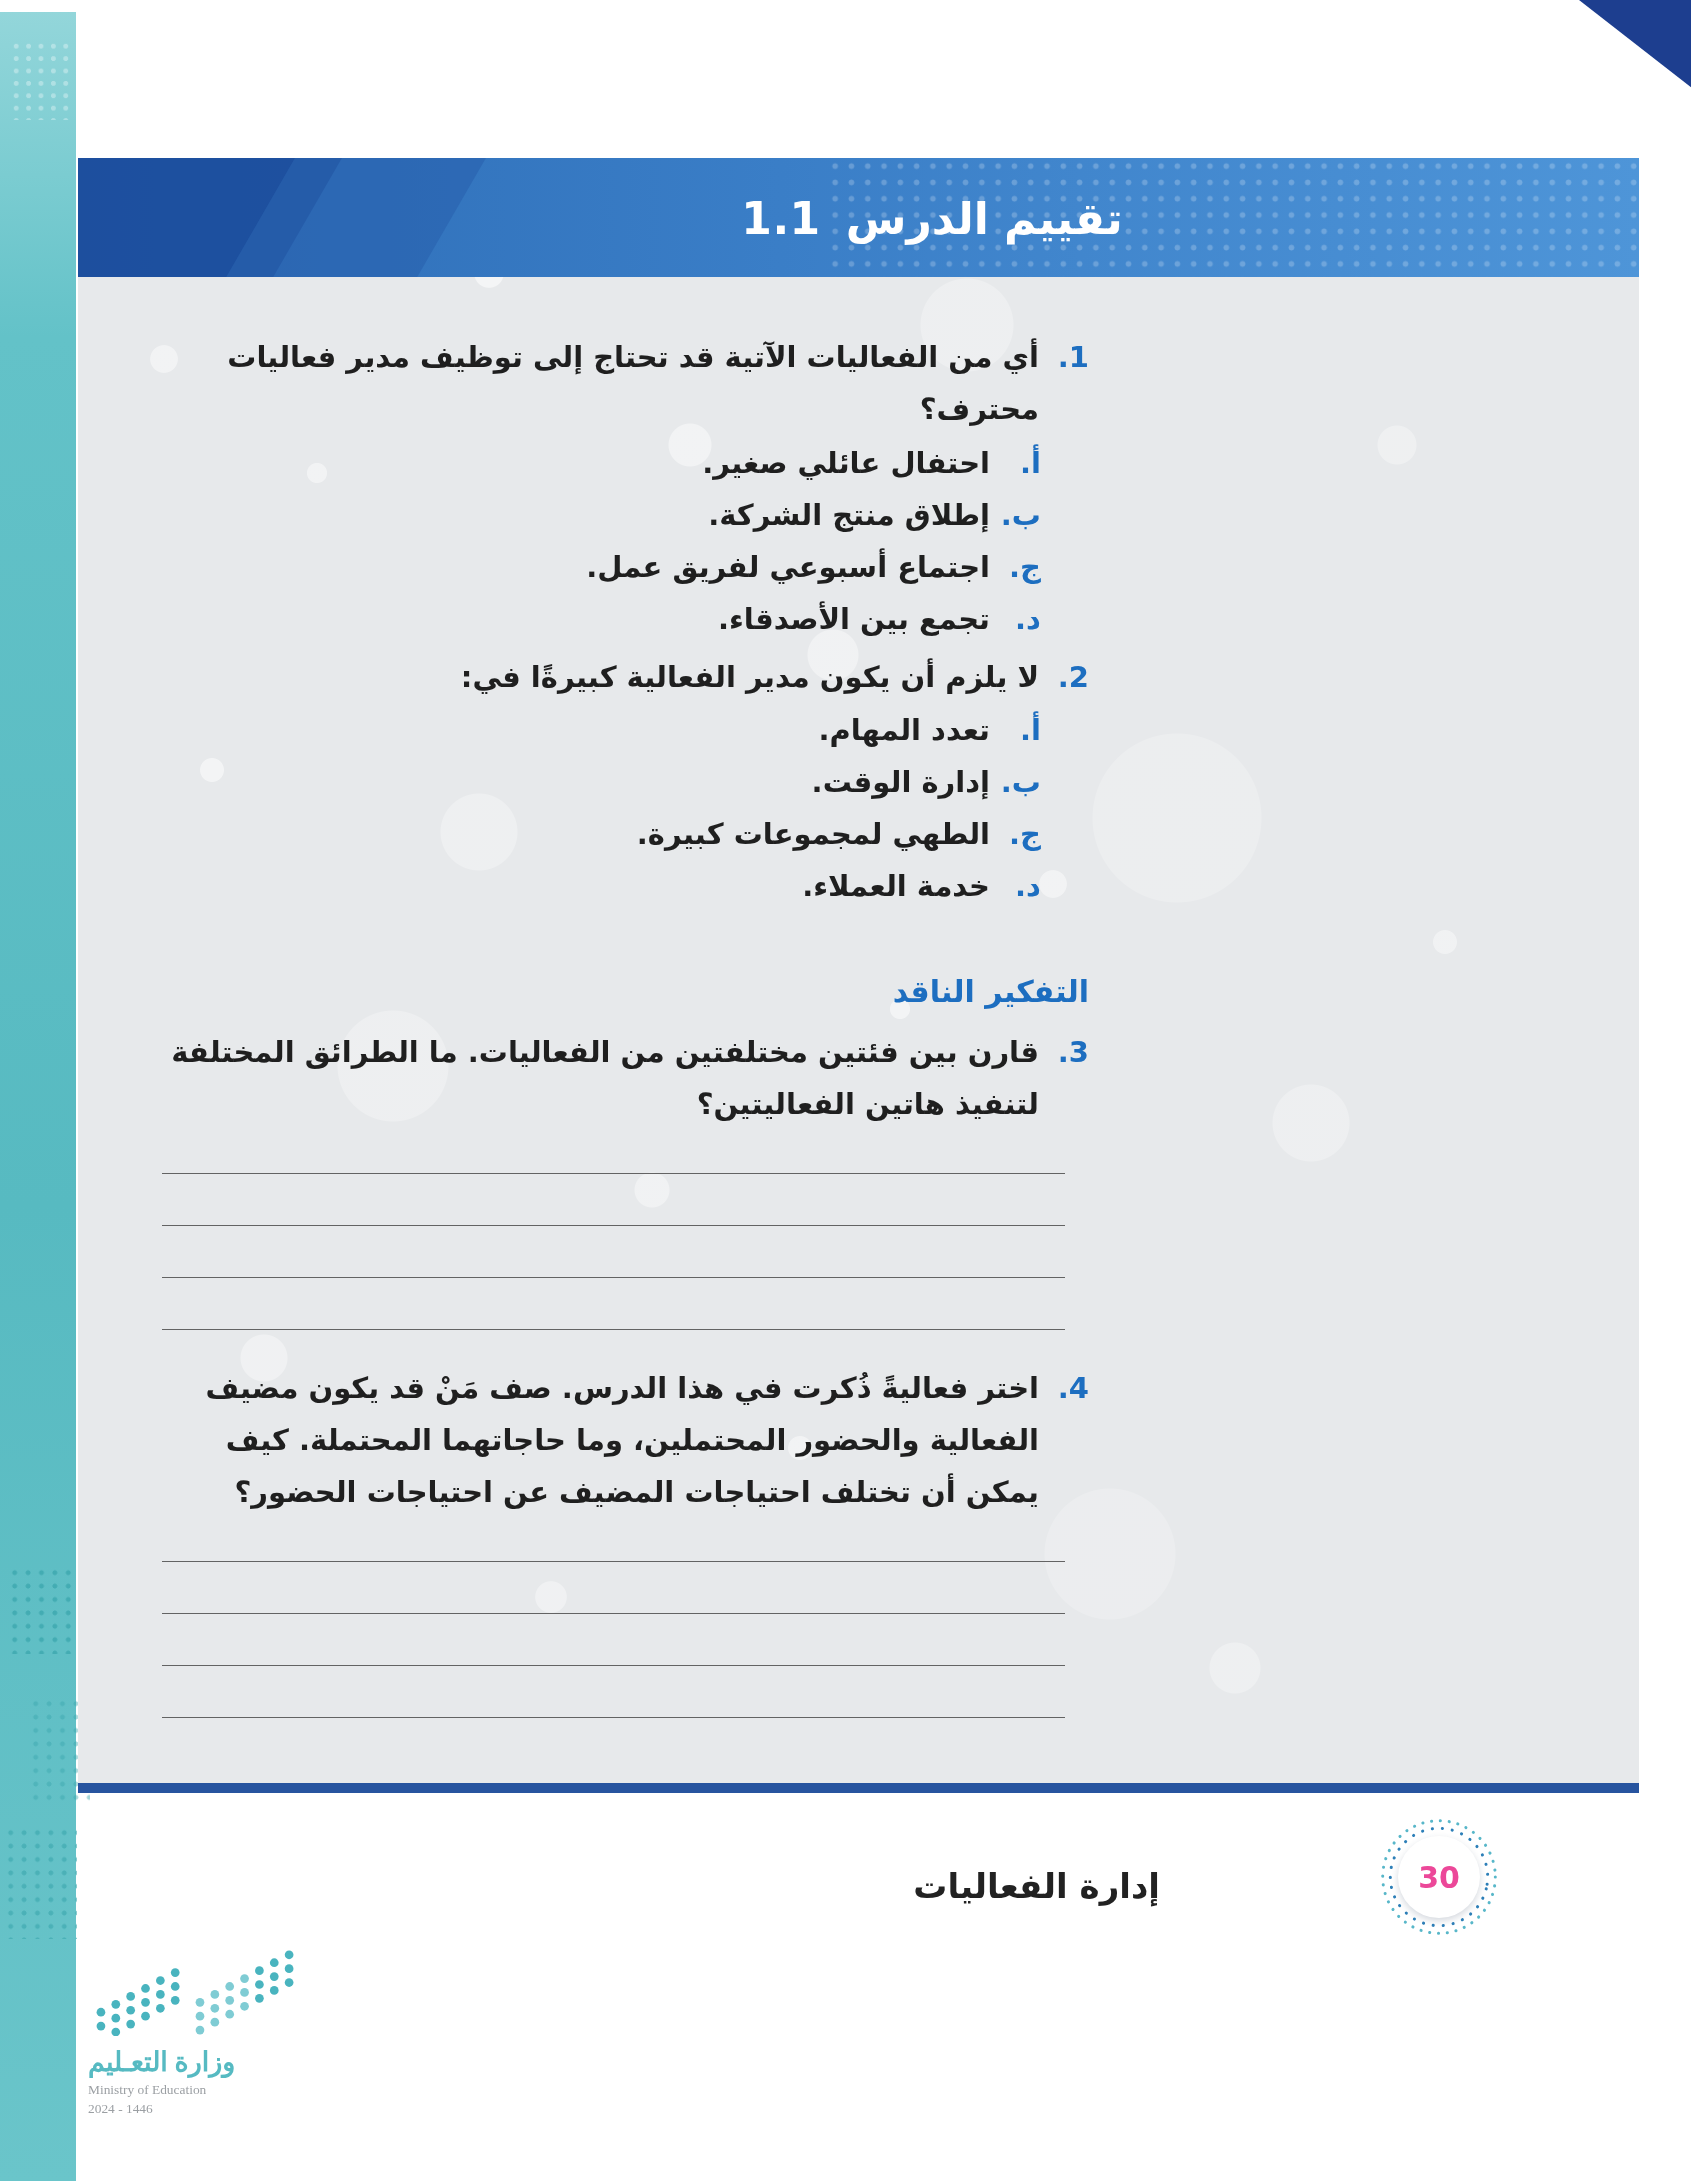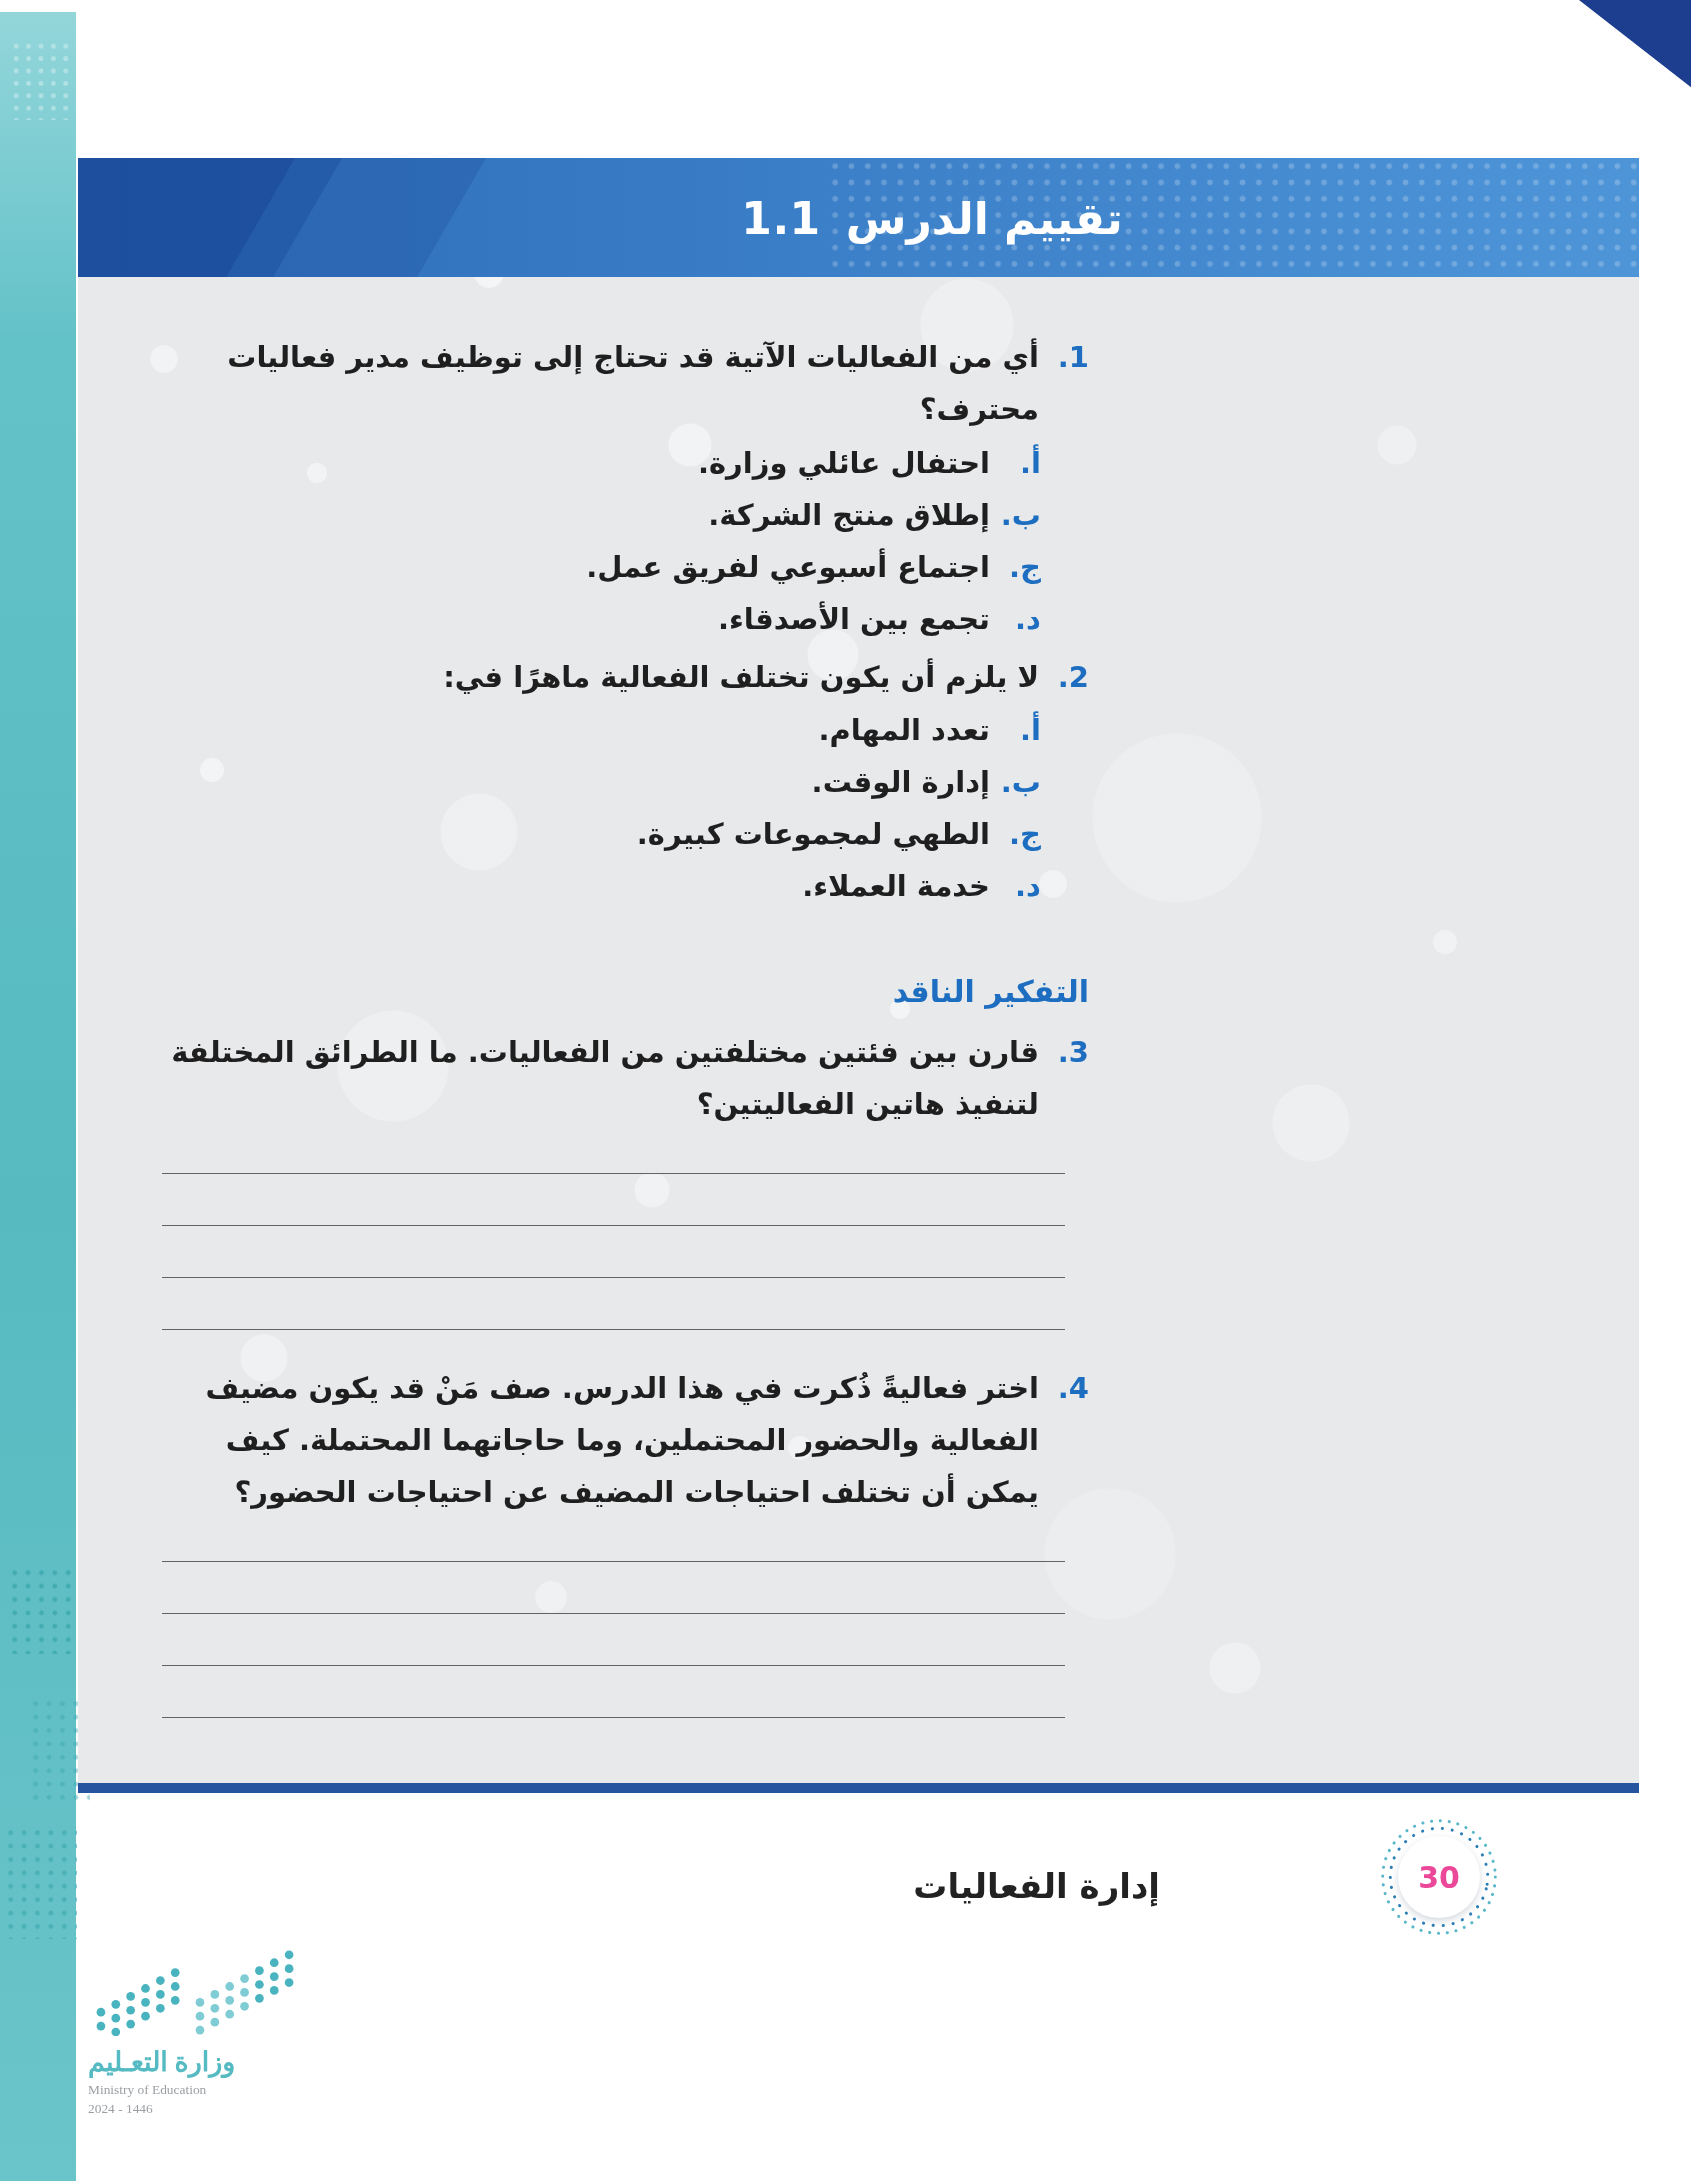--- a/index.html
+++ b/index.html
@@ -147,38 +147,38 @@
 
     <div class="content">
 
 
       <div class="q">
         <span class="qnum">1.</span>
         <span>أي من الفعاليات الآتية قد تحتاج إلى توظيف مدير فعاليات محترف؟</span>
       </div>
       <div class="opt">
         <span class="olet">أ.</span>
-        <span>احتفال عائلي وزارة.</span>
+        <span>احتفال عائلي صغير.</span>
       </div>
       <div class="opt">
         <span class="olet">ب.</span>
         <span>إطلاق منتج الشركة.</span>
       </div>
       <div class="opt">
         <span class="olet">ج.</span>
         <span>اجتماع أسبوعي لفريق عمل.</span>
       </div>
       <div class="opt">
         <span class="olet">د.</span>
         <span>تجمع بين الأصدقاء.</span>
       </div>
 
       <div class="q" style="margin-top:5.7px;">
         <span class="qnum">2.</span>
-        <span>لا يلزم أن يكون تختلف الفعالية ماهرًا في:</span>
+        <span>لا يلزم أن يكون مدير الفعالية كبيرةًا في:</span>
       </div>
       <div class="opt">
         <span class="olet">أ.</span>
         <span>تعدد المهام.</span>
       </div>
       <div class="opt">
         <span class="olet">ب.</span>
         <span>إدارة الوقت.</span>
       </div>
       <div class="opt">

